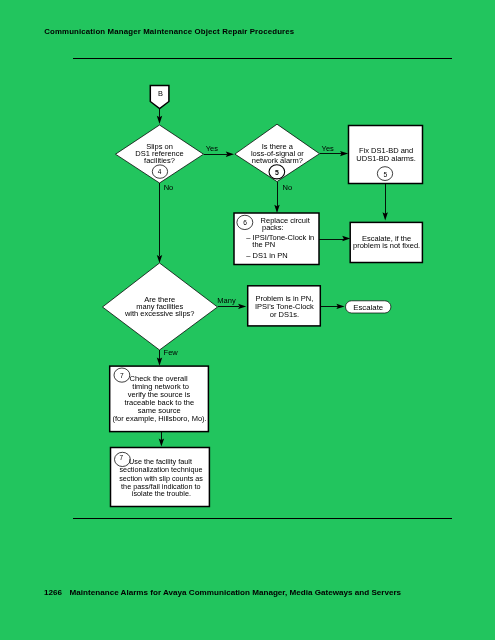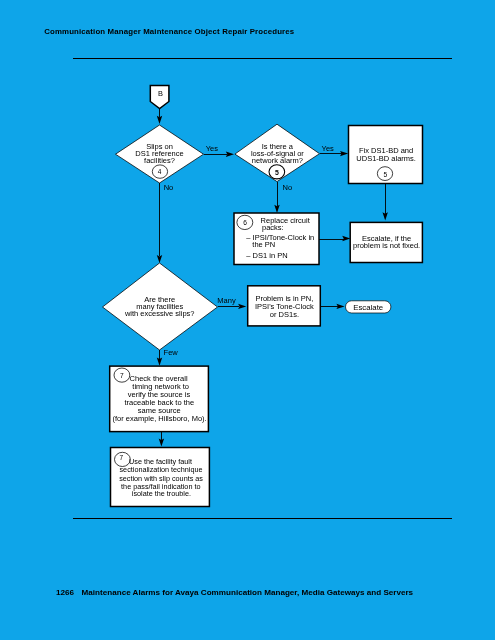--- a/index.html
+++ b/index.html
@@ -1,22 +1,22 @@
 <!DOCTYPE html>
 <html><head>
 <meta charset="utf-8">
 <style>
   html,body{margin:0;padding:0;}
   body{width:495px;height:640px;background:#ffffff;font-family:"Liberation Sans",sans-serif;-webkit-font-smoothing:antialiased;}
-  .page{position:relative;width:495px;height:640px;overflow:hidden;background:#0ea5e9;}
+  .page{position:relative;width:495px;height:640px;overflow:hidden;background:#22c55e;}
   .running-head{position:absolute;left:44.2px;top:26.7px;font-size:7.84px;font-weight:bold;color:#000;letter-spacing:0.15px;}
   .rule-top{position:absolute;left:72.7px;top:57.5px;width:379.4px;height:1.7px;background:#000;}
   .fig-title{position:absolute;left:74px;top:62.2px;font-size:8.88px;font-weight:bold;color:#000;}
   .rule-bottom{position:absolute;left:72.9px;top:517.7px;width:379.2px;height:1.5px;background:#000;}
-  .folio{position:absolute;left:44px;top:587.5px;font-size:8.1px;font-weight:bold;color:#000;white-space:nowrap;margin-left:12px;}
+  .folio{position:absolute;left:44px;top:587.5px;font-size:8.1px;font-weight:bold;color:#000;white-space:nowrap;}
   .folio-gap{display:inline-block;width:7.6px;}
   svg.flow{position:absolute;left:0;top:0;width:495px;height:640px;}
   text{font-family:"Liberation Sans",sans-serif;fill:#000;}
 </style>
 </head>
 <body>
 
 <div class="page">
   <div class="running-head">Communication Manager Maintenance Object Repair Procedures</div>
   <div class="rule-top"></div>

